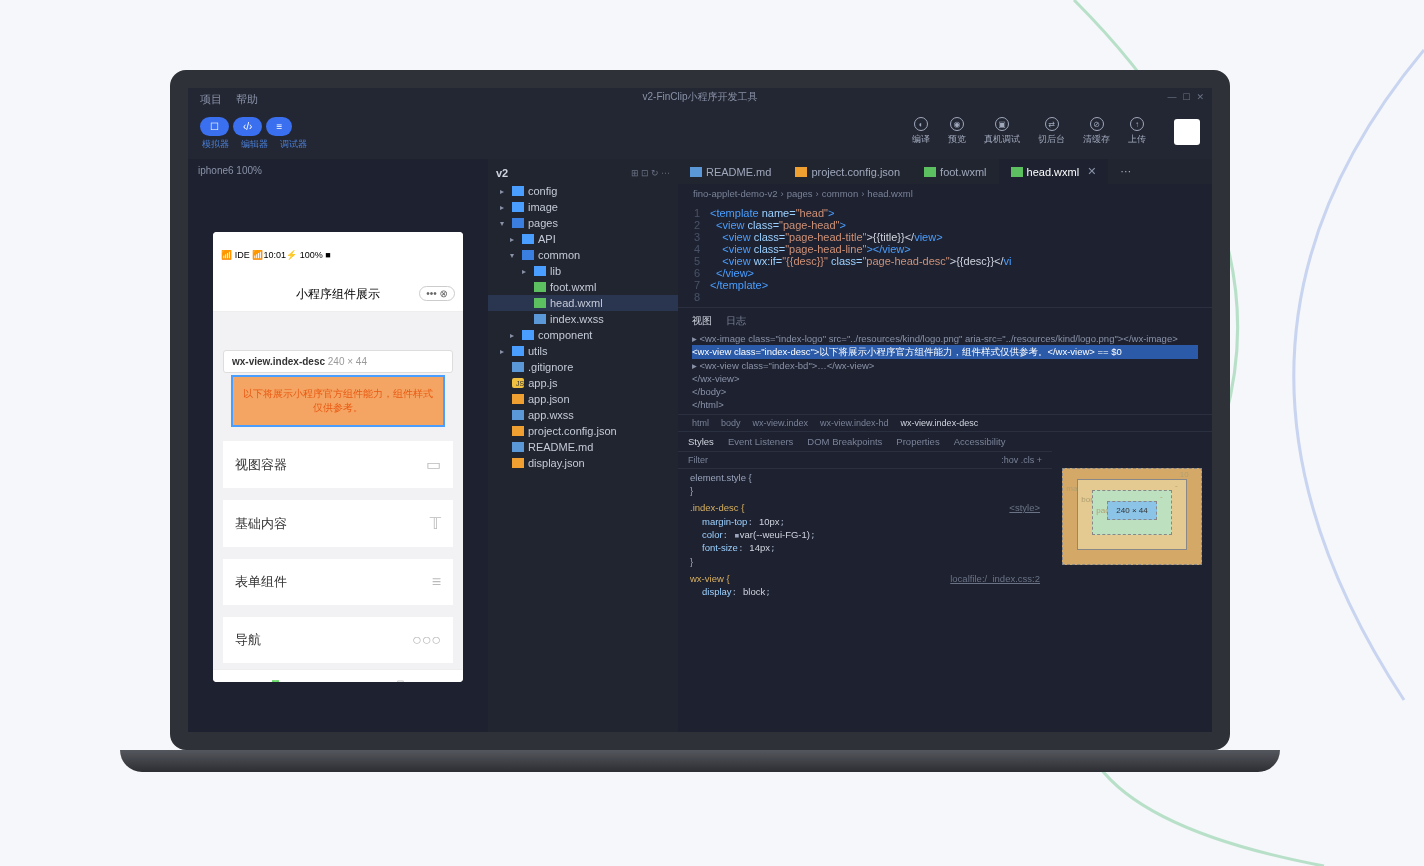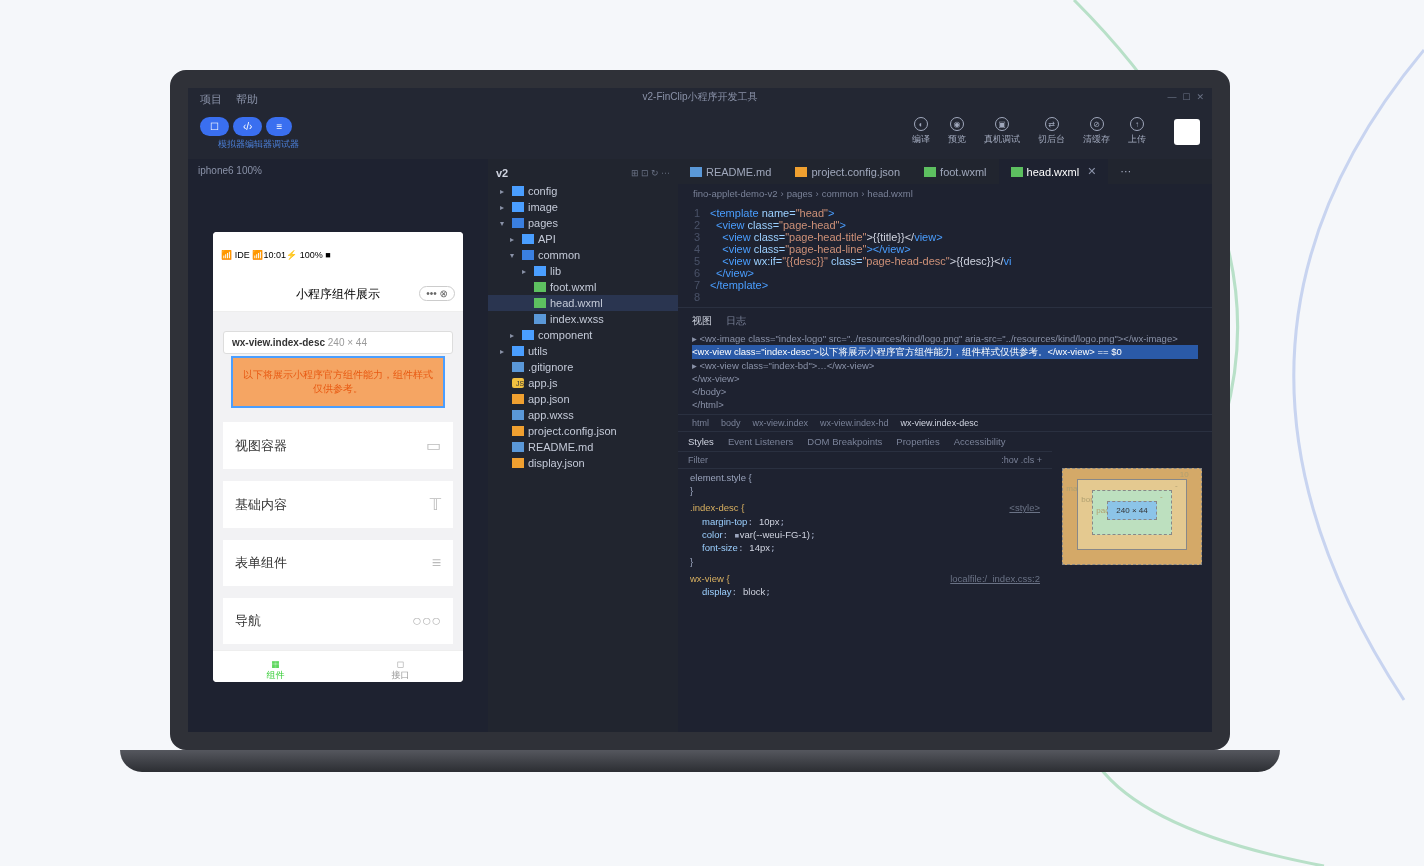--- a/index.html
+++ b/index.html
@@ -8,33 +8,33 @@
 .screen{background:#232733;border:18px solid #2f3138;border-radius:16px;height:680px;position:relative;overflow:hidden;font-size:11px;color:#b4bcce}
 .base{height:22px;background:linear-gradient(#55575e,#2c2e33);border-radius:0 0 60px 60px;margin:0 -50px}
 .menubar{display:flex;padding:4px 12px;gap:14px;color:#8a92a8}
 .titlebar{position:absolute;top:2px;left:50%;transform:translateX(-50%);color:#8a92a8;font-size:10px}
 .wincontrols{position:absolute;top:4px;right:8px;display:flex;gap:6px;color:#6a7285}
 .wincontrols span{font-size:9px}
 .pill{background:#3a6ff0;color:#fff;padding:4px 10px;border-radius:10px;font-size:10px}
 .toolbar{display:flex;padding:6px 12px 8px;gap:5px;align-items:start}
 .leftpills{display:flex;flex-direction:column;gap:2px}
 .pillrow{display:flex;gap:4px}
-.plabel{display:flex;gap:0;font-size:9px;color:#4a7dd4;margin-left:18px}
+.plabel{display:flex;gap:12px;font-size:9px;color:#4a7dd4;margin-left:2px}
 .ractions{margin-left:auto;display:flex;gap:18px;align-items:center}
 .ract{display:flex;flex-direction:column;align-items:center;gap:2px;color:#a0a8bc;font-size:9px}
 .ract .ico{width:14px;height:14px;border:1px solid #a0a8bc;border-radius:50%;display:flex;align-items:center;justify-content:center;font-size:8px}
 .avatar{width:26px;height:26px;background:#fff;border-radius:3px;margin-left:10px}
 .main{display:flex;height:calc(100% - 48px)}
 .simpane{width:300px;background:#1e2230;display:flex;flex-direction:column}
 .siminfo{padding:6px 10px;font-size:10px;color:#8a92a8}
 .phone{margin:50px auto 0;width:250px;height:450px;background:#f2f2f4;border-radius:4px;display:flex;flex-direction:column;overflow:hidden}
 .pstatus{display:flex;justify-content:flex-start;padding:18px 8px;background:#fff;font-size:9px;color:#000}
 .ptitle{padding:8px;background:#fff;text-align:center;font-size:12px;color:#000;border-bottom:1px solid #eee;position:relative}
 .pdots{position:absolute;right:8px;top:8px;border:1px solid #ccc;border-radius:12px;padding:1px 6px;font-size:10px;color:#666}
-.tooltip{background:#fff;margin:19px 10px 4px;padding:5px 8px;font-size:10px;color:#333;border:1px solid #ddd;border-radius:3px}
+.tooltip{background:#fff;margin:38px 10px 4px;padding:5px 8px;font-size:10px;color:#333;border:1px solid #ddd;border-radius:3px}
 .tooltip .dim{color:#999}
 .selbox{margin:0 20px 10px;padding:10px;background:#f5a563;color:#e85a13;font-size:10px;text-align:center;outline:2px solid #4a9eff}
 .mitem{background:#fff;margin:6px 10px;padding:14px 12px;display:flex;justify-content:space-between;align-items:center;font-size:13px;color:#333}
 .mic{color:#bbb;font-size:16px}
 .ptabs{margin-top:auto;display:flex;background:#fff;border-top:1px solid #eee}
 .ptab{flex:1;text-align:center;padding:8px;font-size:9px;color:#999}
 .ptab.act{color:#3c3}
 .explorer{width:190px;background:#21252f;padding-top:4px}
 .ehead{display:flex;align-items:center;padding:4px 8px;font-size:11px;color:#d0d4e0}
 .ehead .ico{margin-left:auto;display:flex;gap:6px;color:#6a7285;font-size:9px}

